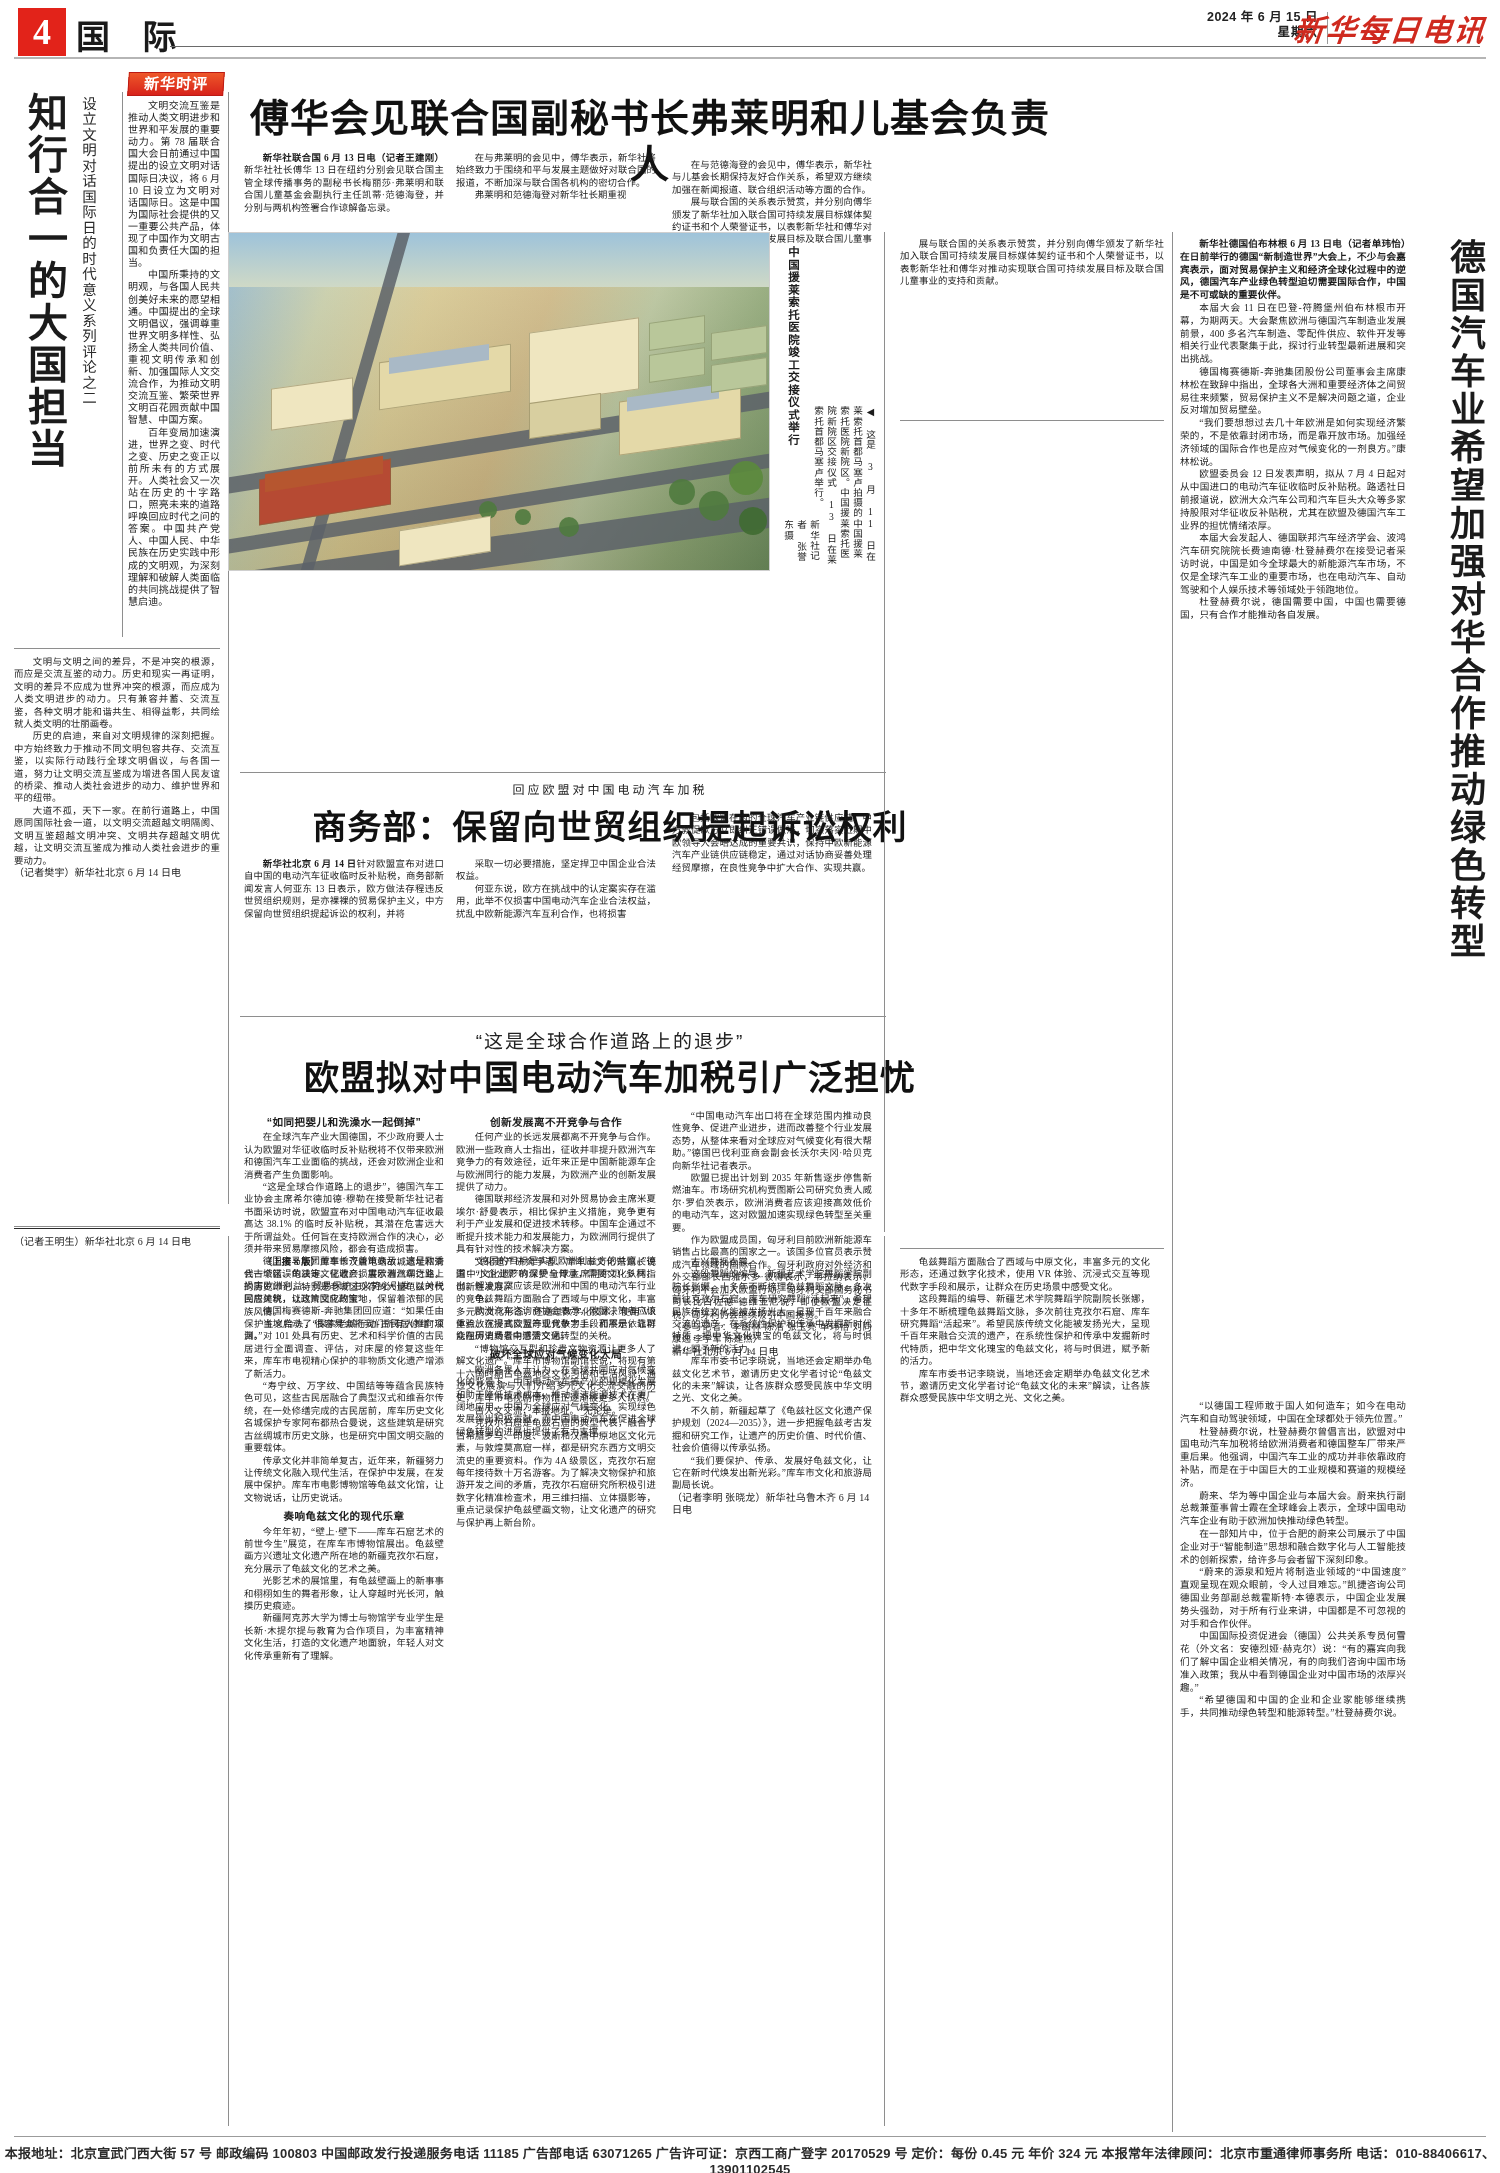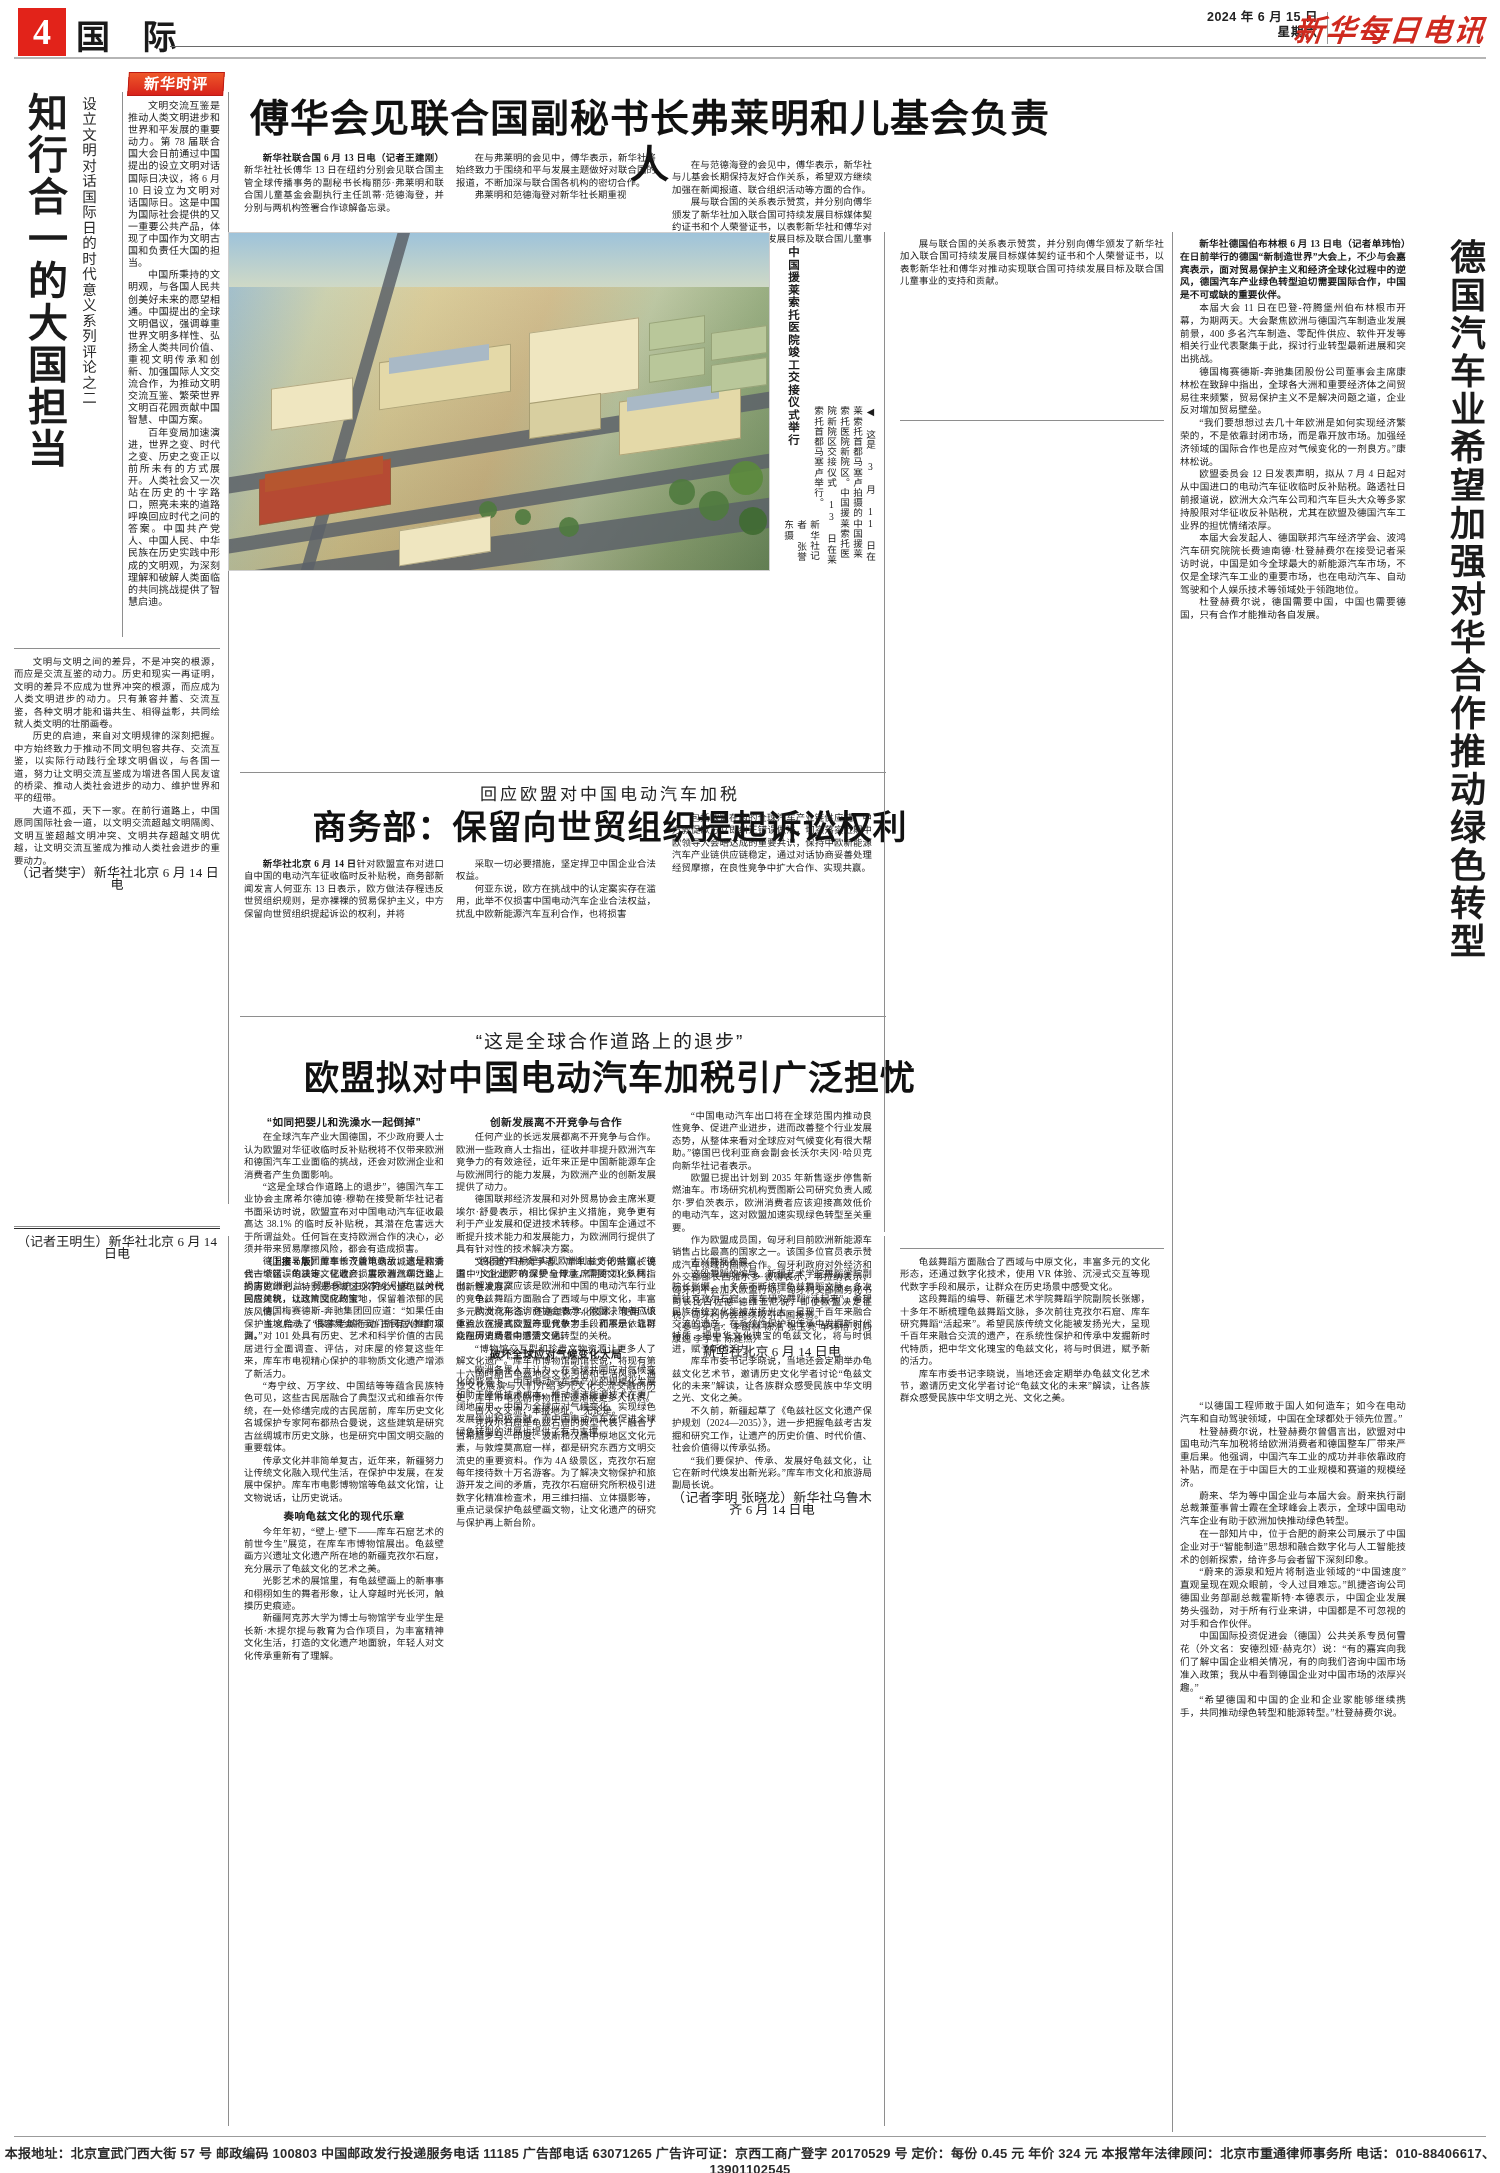--- a/index.html
+++ b/index.html
@@ -62,21 +62,21 @@
   }
   .subhl{
     position:absolute;text-align:center;color:#222;
     font-family:"Liberation Sans","DejaVu Sans",sans-serif;
   }
   .sechead{
     font-weight:bold;text-align:center;display:block;margin:6px 0 3px 0;
     font-size:10.6px;font-family:"Liberation Sans","DejaVu Sans",sans-serif;
     text-indent:0;letter-spacing:.4px;
   }
-  .byline{text-align:center;font-size:13px;display:block;margin-top:3px;text-indent:0;}
+  .byline{text-align:left;font-size:10px;display:block;margin-top:3px;text-indent:0;}
   .vrule{position:absolute;width:1px;background:#8e8e8e;}
   .hrule{position:absolute;height:1px;background:#8e8e8e;}
   .thick{background:#2a2a2a;}
 
   
   #flash-badge{
     position:absolute;left:128px;top:72px;width:96px;height:24px;
     background:linear-gradient(180deg,#ef5a2a,#d6201a);
     color:#fff;font-size:15px;font-weight:bold;line-height:24px;text-align:center;
     letter-spacing:1px;font-family:"Liberation Serif",serif;
@@ -206,21 +206,21 @@
   <div class="tree" style="left:470px;top:258px;width:30px;height:30px;"></div>
   <div class="tree" style="left:500px;top:228px;width:34px;height:34px;background:#5b8a3c;"></div>
   <div class="tree" style="left:510px;top:274px;width:28px;height:28px;background:#3f6b31;"></div>
   <div class="bldg b2" style="left:170px;top:290px;width:90px;height:34px;transform:skewY(-9deg);"></div>
 </div>
 
 <div class="vcap bold" style="position:absolute;left:784px;top:246px;height:210px;">中国援莱索托医院竣工交接仪式举行</div>
 <div class="vcap small" style="position:absolute;left:812px;top:406px;height:160px;">◀ 这是 3 月 11 日在莱索托首都马塞卢拍摄的中国援莱索托医院新院区。中国援莱索托医院新院区交接仪式 13 日在莱索托首都马塞卢举行。</div>
 <div class="vcap small" style="position:absolute;left:782px;top:520px;height:48px;">新华社记者 张誉东摄</div>
 
-<div class="subhl" style="left:300px;top:780px;width:620px;font-size:17px;letter-spacing:3px;">回应欧盟对中国电动汽车加税</div>
+<div class="subhl" style="left:300px;top:780px;width:620px;font-size:12px;letter-spacing:3px;">回应欧盟对中国电动汽车加税</div>
 <div class="hl" style="left:250px;top:806px;width:720px;font-size:34px;line-height:42px;letter-spacing:1px;">商务部：保留向世贸组织提起诉讼权利</div>
 
 <div class="hrule" style="left:244px;top:852px;width:0px;"></div>
 
 <div class="col" style="left:244px;top:858px;width:200px;height:150px;">
   <p><span class="lead">新华社北京 6 月 14 日</span><span>针对欧盟宣布对进口自中国的电动汽车征收临时反补贴税，商务部新闻发言人何亚东 13 日表示，欧方做法存程违反世贸组织规则，是亦裸裸的贸易保护主义，中方保留向世贸组织提起诉讼的权利，并将</span></p>
 </div>
 <div class="col" style="left:456px;top:858px;width:200px;height:150px;">
   <p>采取一切必要措施，坚定捍卫中国企业合法权益。</p>
   <p>何亚东说，欧方在挑战中的认定案实存在滥用，此举不仅损害中国电动汽车企业合法权益，扰乱中欧新能源汽车互利合作，也将损害</p>

